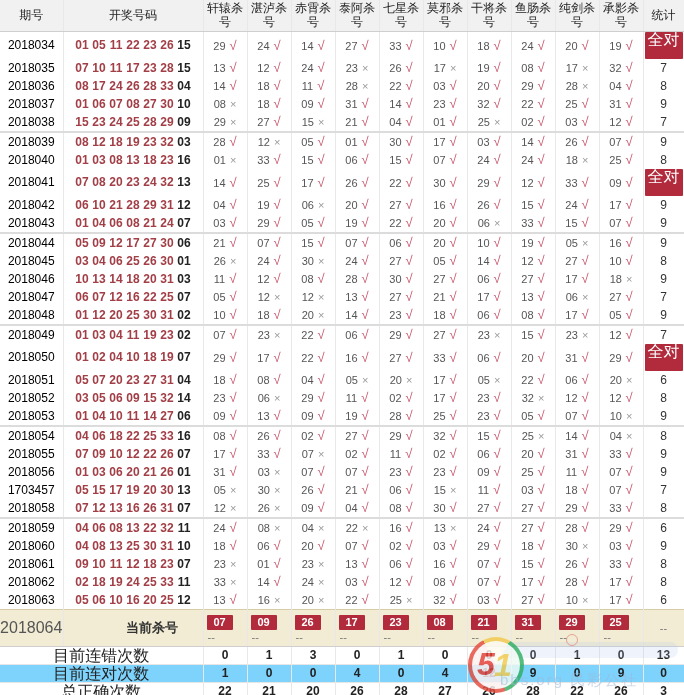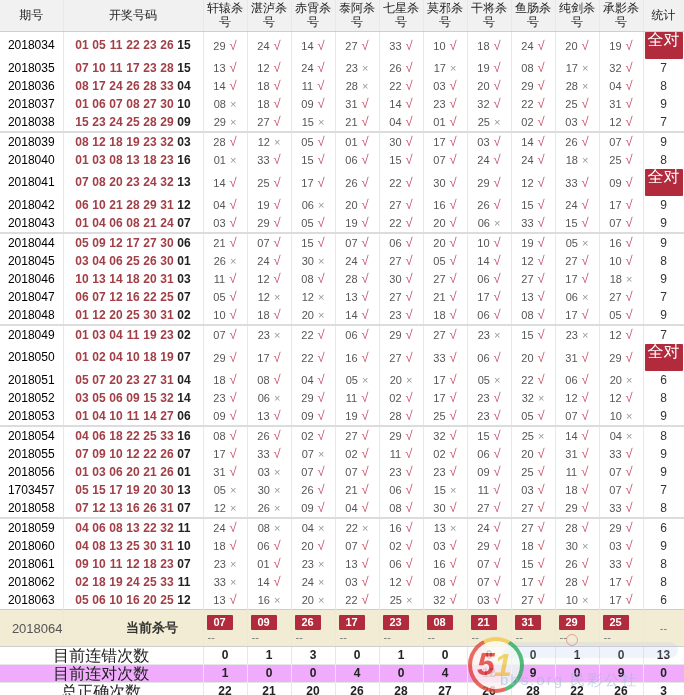--- a/index.html
+++ b/index.html
@@ -17,30 +17,30 @@
   td.nums .sp{color:#222;}
   td.kill .kn{margin-right:4px;color:#555;}
   .mk{display:inline-block;}
   .mk.ok{color:#c8556b;font-size:13px;}
   .mk.no{color:#999;font-size:11px;}
   td.stat{font-size:12px;color:#333;}
   .full{display:inline-block;background:#b12b3d;color:#fff;font-size:16px;line-height:15px;
         height:27px;padding:0 3px;border-radius:1px;}
   tr.current td{background:#f1ecd3;height:36px;line-height:normal;border-top:1px solid #d6cda5;
                 border-bottom:1px solid #cfcfcf;vertical-align:middle;}
-  tr.current td.issue{font-size:13px;color:#555;text-align:right;}
+  tr.current td.issue{font-size:16px;color:#555;}
   td.clabel{font-size:13px;font-weight:bold;color:#333;padding-left:38px;}
   td.ckill{vertical-align:top;text-align:left;}
   .cbadge{width:26px;height:15px;margin:3px 0 1px 3px;background:#b12b3d;color:#fff;
           font-size:11px;font-weight:bold;line-height:15px;text-align:center;border-radius:1px;}
   .cdash{font-size:11px;color:#777;line-height:13px;margin-left:4px;text-align:left;}
   td.cstat{font-size:11px;color:#777;text-align:center;}
   tr.sum td{height:17px;line-height:17px;border-top:1px solid #e6e6e6;font-weight:bold;color:#222;font-size:12px;}
   tr.sum td.slabel{font-weight:normal;font-size:16px;color:#222;}
-  tr.sum.alt td{background:#f0abfc;}
+  tr.sum.alt td{background:#7dd3fc;}
   tr.sum.pct td.sv{color:#c22740;margin-top:48px;}
   
   .wm-logo{position:absolute;left:468px;top:637px;width:56px;height:56px;border-radius:50%;opacity:.82;
     background:conic-gradient(from 210deg,#e34a3d 0 34%,#f2c94c 34% 50%,#2fae62 50% 86%,#e34a3d 86% 100%);
     pointer-events:none;}
   .wm-logo .inner{position:absolute;inset:4px;background:rgba(255,255,255,.92);border-radius:50%;}
   .wm-logo .l1,.wm-logo .l2{position:absolute;font-weight:bold;font-style:italic;font-size:32px;line-height:1;}
   .wm-logo .l1{left:9px;top:11px;color:#e23c32;z-index:2;}
   .wm-logo .l2{left:26px;top:12px;color:#f2c94c;z-index:1;}
   .wm-text{position:absolute;left:500px;top:671px;font-size:15px;color:#9fb6d8;opacity:.55;

